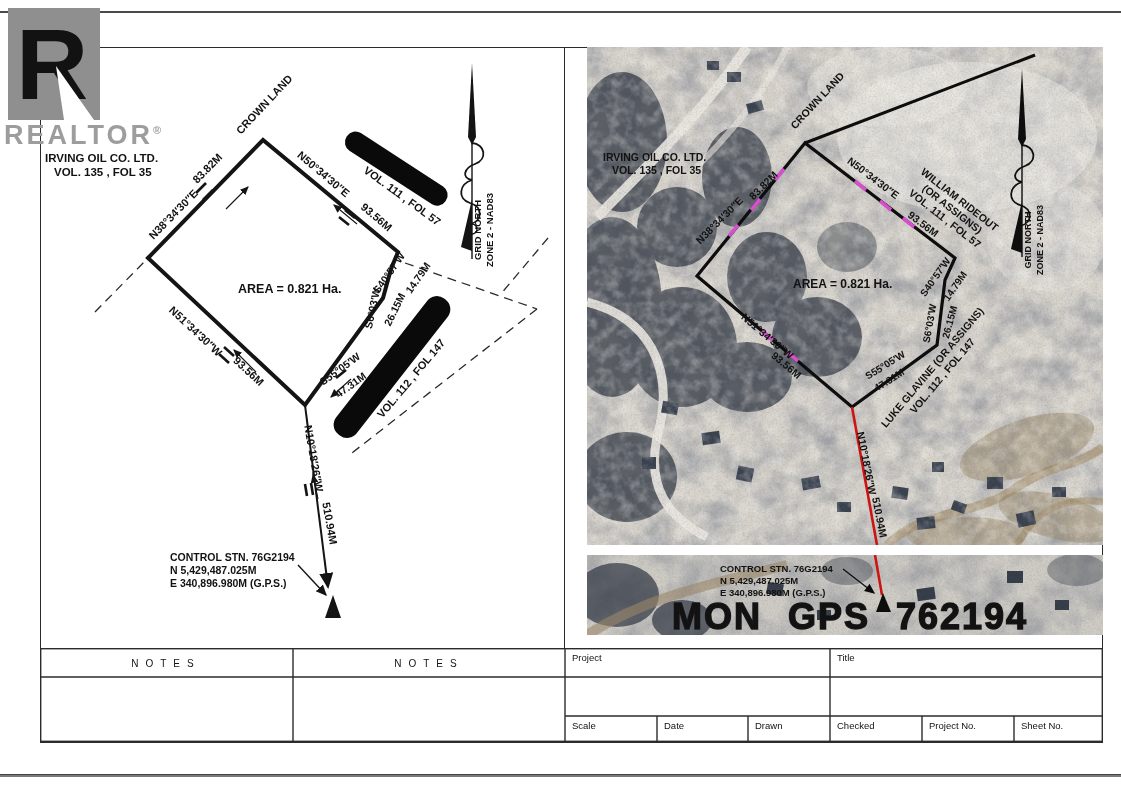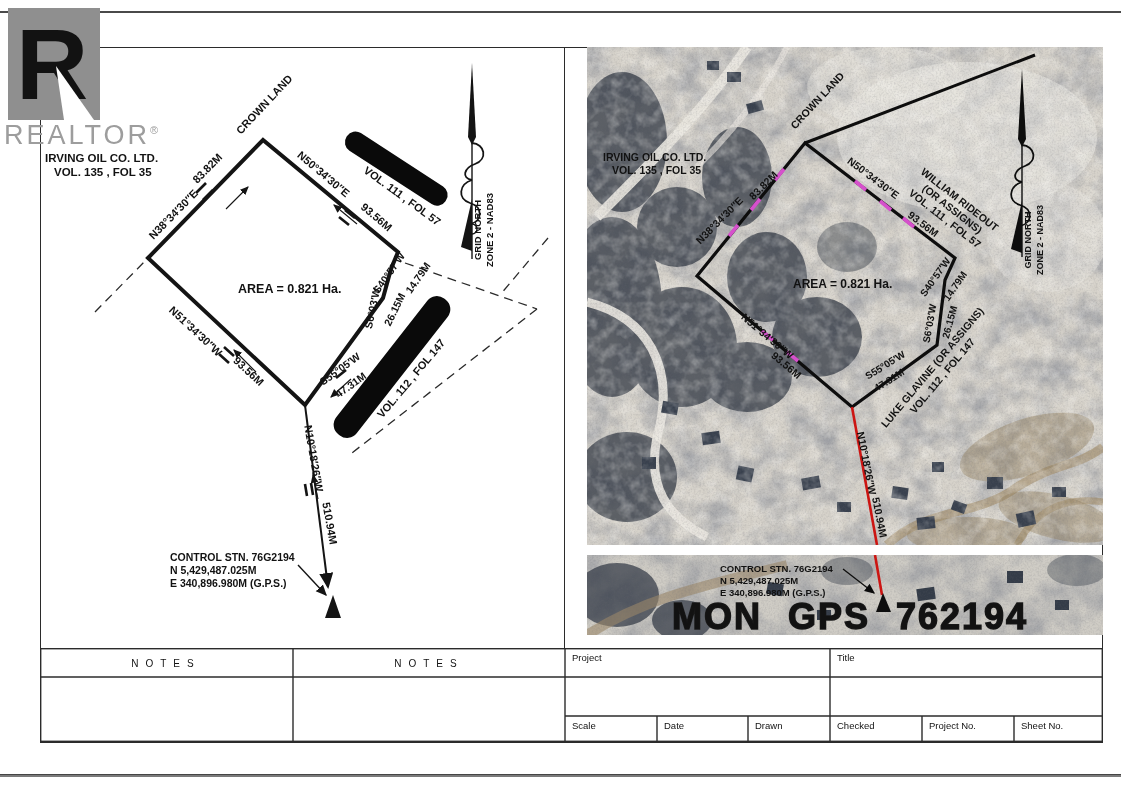--- a/index.html
+++ b/index.html
@@ -3,21 +3,21 @@
 <meta charset="utf-8">
 <style>
   html,body{margin:0;padding:0;background:#e8e8e8;}
   .page{position:relative;width:1121px;height:800px;background:#ffffff;
         font-family:"Liberation Sans",sans-serif;overflow:hidden;margin:0 auto;}
   .abs{position:absolute;}
   .topline{left:0;top:11px;width:1121px;height:2px;background:#4a4a4a;}
   .bottomline{left:0;top:774px;width:1121px;height:2px;background:#7a7a7a;border-top:1px solid #444;}
   .frame{left:40px;top:47px;width:1061px;height:694px;border:1.5px solid #2b2b2b;}
   .vdivider{left:564px;top:47px;width:0;height:601px;border-left:1.5px solid #2b2b2b;}
-  .wordmark{left:4px;top:120px;color:#9d9d9d;font-size:27px;font-weight:400;letter-spacing:3px;text-align:right;}
+  .wordmark{left:4px;top:120px;color:#9d9d9d;font-size:27px;font-weight:700;letter-spacing:3px;text-align:right;}
   .wordmark sup{font-size:11px;letter-spacing:0;}
   svg{display:block;}
   svg text{font-family:"Liberation Sans",sans-serif;fill:#121212;}
   .b{font-weight:700;}
 </style>
 </head>
 <body>
 
 <div class="page">
 

